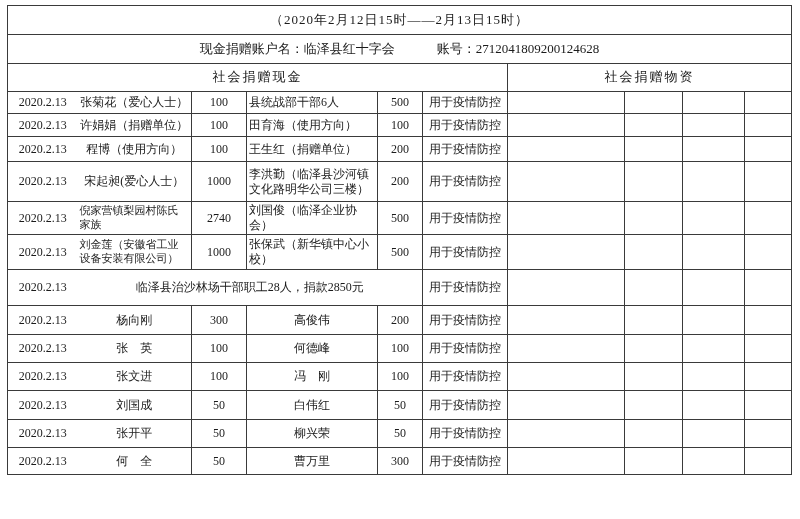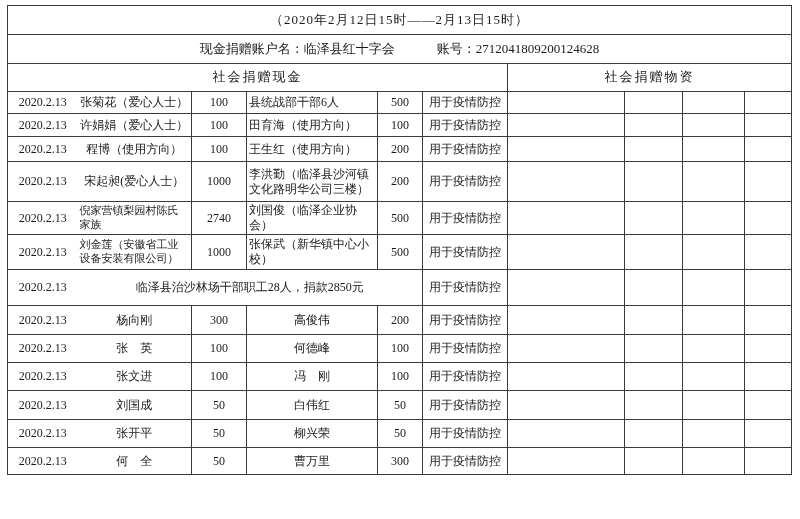--- a/index.html
+++ b/index.html
@@ -72,35 +72,35 @@
         <td class="left">县统战部干部6人</td>
         <td>500</td>
         <td>用于疫情防控</td>
         <td></td>
         <td></td>
         <td></td>
         <td></td>
       </tr>
       <tr style="height: 23px;">
         <td class="date-cell no-r">2020.2.13</td>
-        <td class="no-l">许娟娟（爱心人士）</td>
+        <td class="no-l">许娟娟（捐赠单位）</td>
         <td>100</td>
         <td class="left">田育海（使用方向）</td>
         <td>100</td>
         <td>用于疫情防控</td>
         <td></td>
         <td></td>
         <td></td>
         <td></td>
       </tr>
       <tr style="height: 25px;">
         <td class="date-cell no-r">2020.2.13</td>
         <td class="no-l">程博（使用方向）</td>
         <td>100</td>
-        <td class="left">王生红（使用方向）</td>
+        <td class="left">王生红（捐赠单位）</td>
         <td>200</td>
         <td>用于疫情防控</td>
         <td></td>
         <td></td>
         <td></td>
         <td></td>
       </tr>
       <tr style="height: 40px;">
         <td class="date-cell no-r">2020.2.13</td>
         <td class="no-l">宋起昶(爱心人士）</td>

